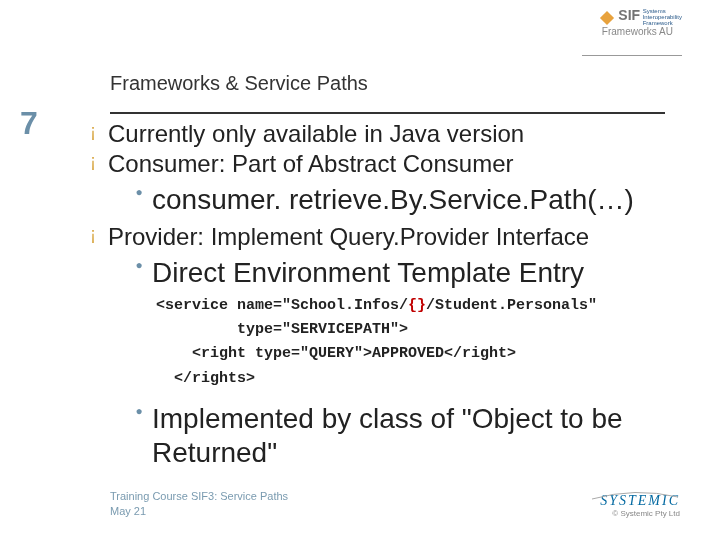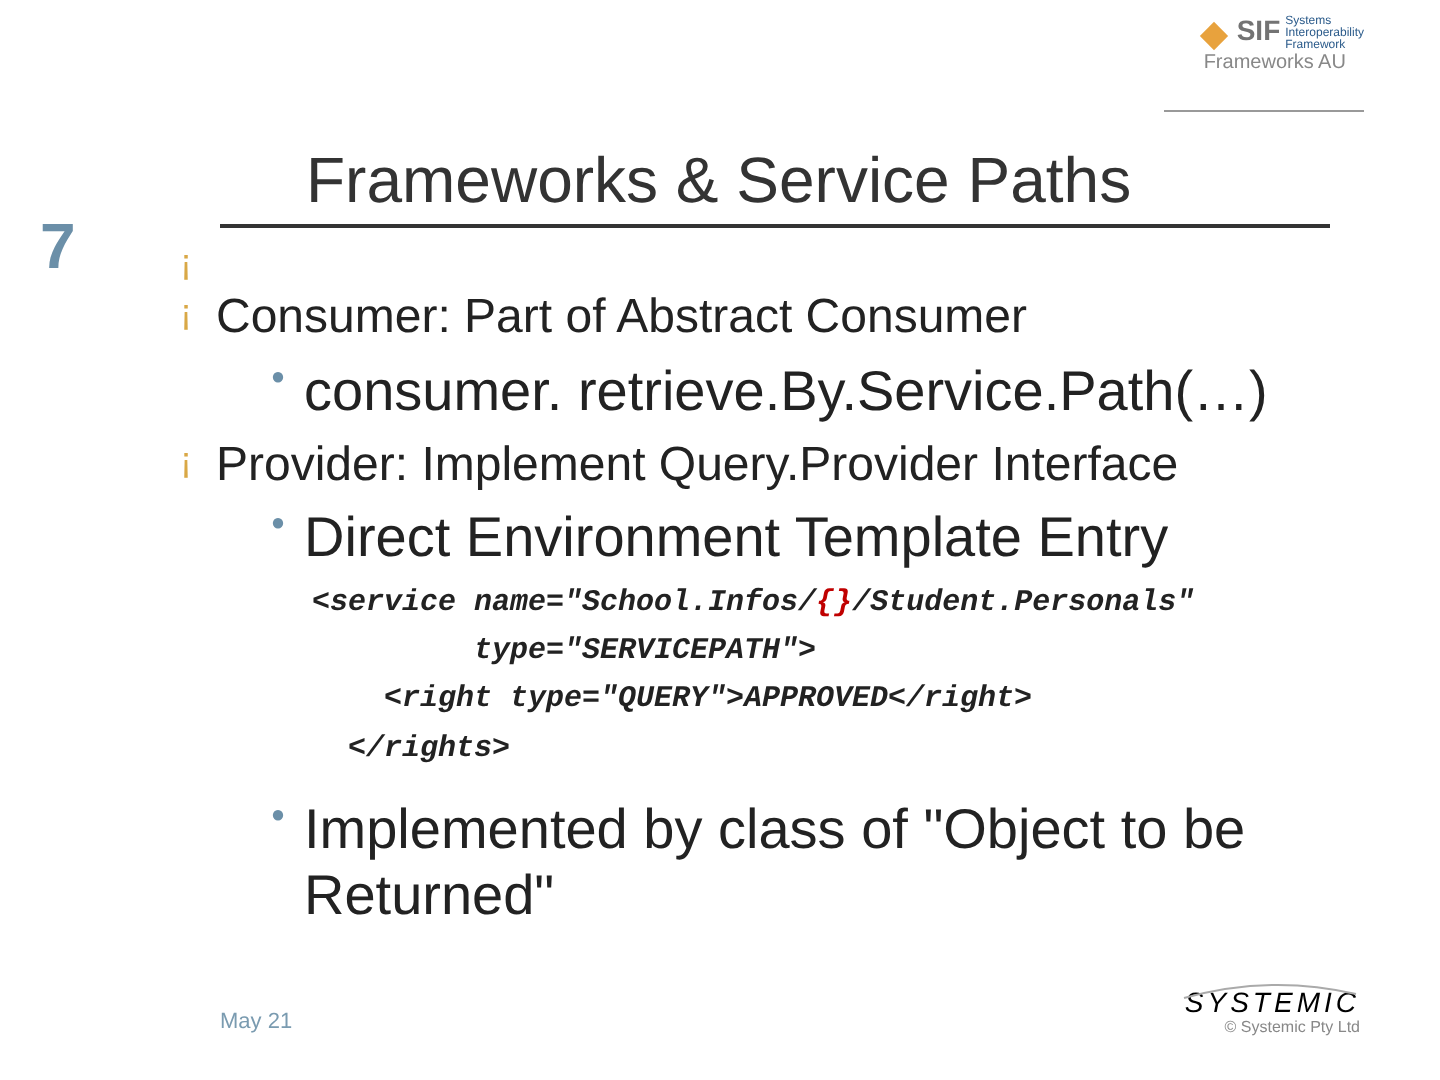--- a/index.html
+++ b/index.html
@@ -59,24 +59,23 @@
     font-family: Arial, sans-serif;
     font-size: 32px;
     color: #6b8fa8;
     font-weight: bold;
   }
   .title {
     position: absolute;
     left: 110px;
     top: 72px;
     font-family: Arial, sans-serif;
-    font-size: 32px;
+    font-size: 20px;
     color: #333;
     width: 560px;
-    margin-left: 43px;
   }
   .title-rule {
     position: absolute;
     left: 110px;
     top: 112px;
     width: 555px;
     height: 1.5px;
     background: #333;
   }
   .content {
@@ -132,43 +131,42 @@
     margin-top: 4px;
     margin-bottom: 1px;
   }
   .b3 .txt {
     font-family: "Courier New", monospace;
     font-size: 15px;
     font-weight: bold;
     color: #222;
     line-height: 1.35;
     white-space: pre;
-    font-style: italic;
   }
   .b3 .txt .red { color: #c00000; }
   .footer {
     position: absolute;
     left: 110px;
     bottom: 22px;
     font-family: Arial, sans-serif;
     font-size: 11px;
     color: #7a9bb0;
     line-height: 1.3;
   }
   .footer-logo {
     position: absolute;
     right: 40px;
     bottom: 22px;
     text-align: right;
   }
   .footer-logo .brand {
-    font-family: Liberation Sans, sans-serif;
+    font-family: Liberation Serif, serif;
     font-size: 14px;
     font-style: italic;
-    color: #000000;
+    color: #0369a1;
     letter-spacing: 2px;
   }
   .footer-logo .swoosh {
     position: absolute;
     right: 0;
     top: -4px;
     width: 90px;
     height: 14px;
   }
   .footer-logo .copy {
@@ -199,20 +197,21 @@
 
   <div class="page-num">7</div>
 
   <div class="title">Frameworks &amp; Service Paths</div>
   <div class="title-rule"></div>
 
   <div class="content">
 
     <div class="b1">
       <div class="bul">¡</div>
+      <div class="txt">Currently only available in Java version</div>
     </div>
 
     <div class="b1">
       <div class="bul">¡</div>
       <div class="txt">Consumer: Part of Abstract Consumer</div>
     </div>
 
     <div class="b2">
       <div class="bul">●</div>
       <div class="txt">consumer. retrieve.By.Service.Path(…)</div>
@@ -244,20 +243,21 @@
     <div class="spacer"></div>
 
     <div class="b2">
       <div class="bul">●</div>
       <div class="txt">Implemented by class of "Object to be Returned"</div>
     </div>
 
   </div>
 
   <div class="footer">
+    <div>Training Course SIF3: Service Paths</div>
     <div>May 21</div>
   </div>
 
   <div class="footer-logo">
     <svg class="swoosh" viewBox="0 0 90 14">
       <path d="M 2 10 Q 45 -2 88 8" stroke="#aaa" stroke-width="1" fill="none"></path>
     </svg>
     <div class="brand">SYSTEMIC</div>
     <div class="copy">© Systemic Pty Ltd</div>
   </div>

